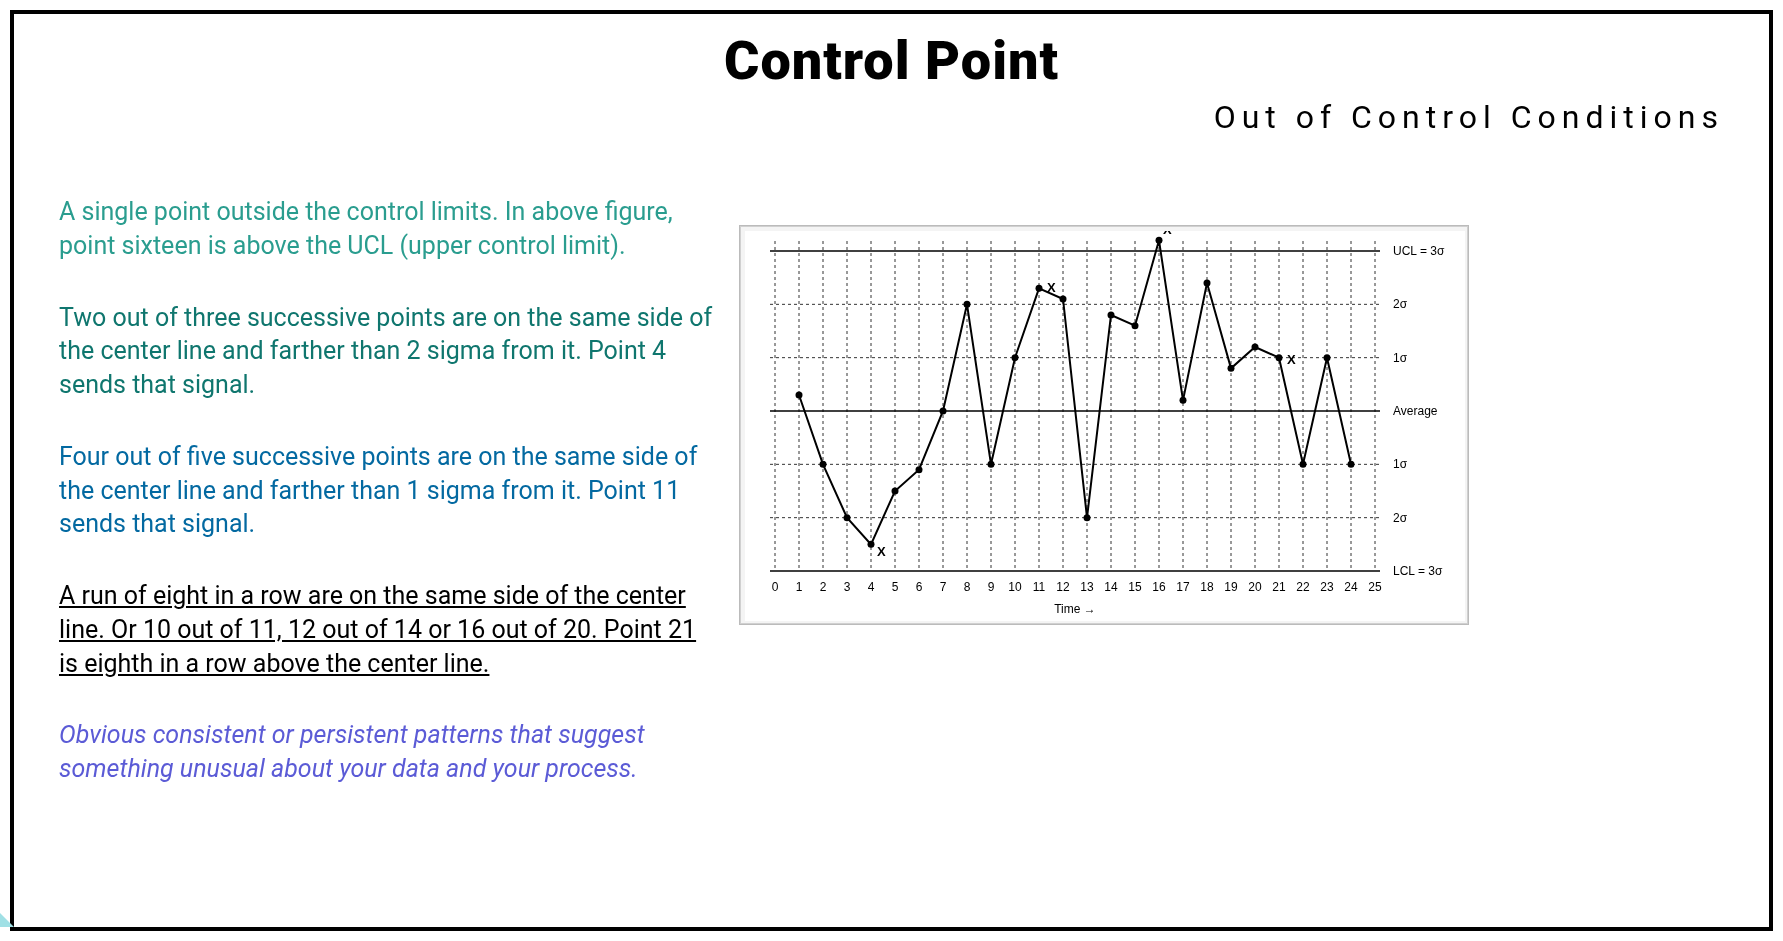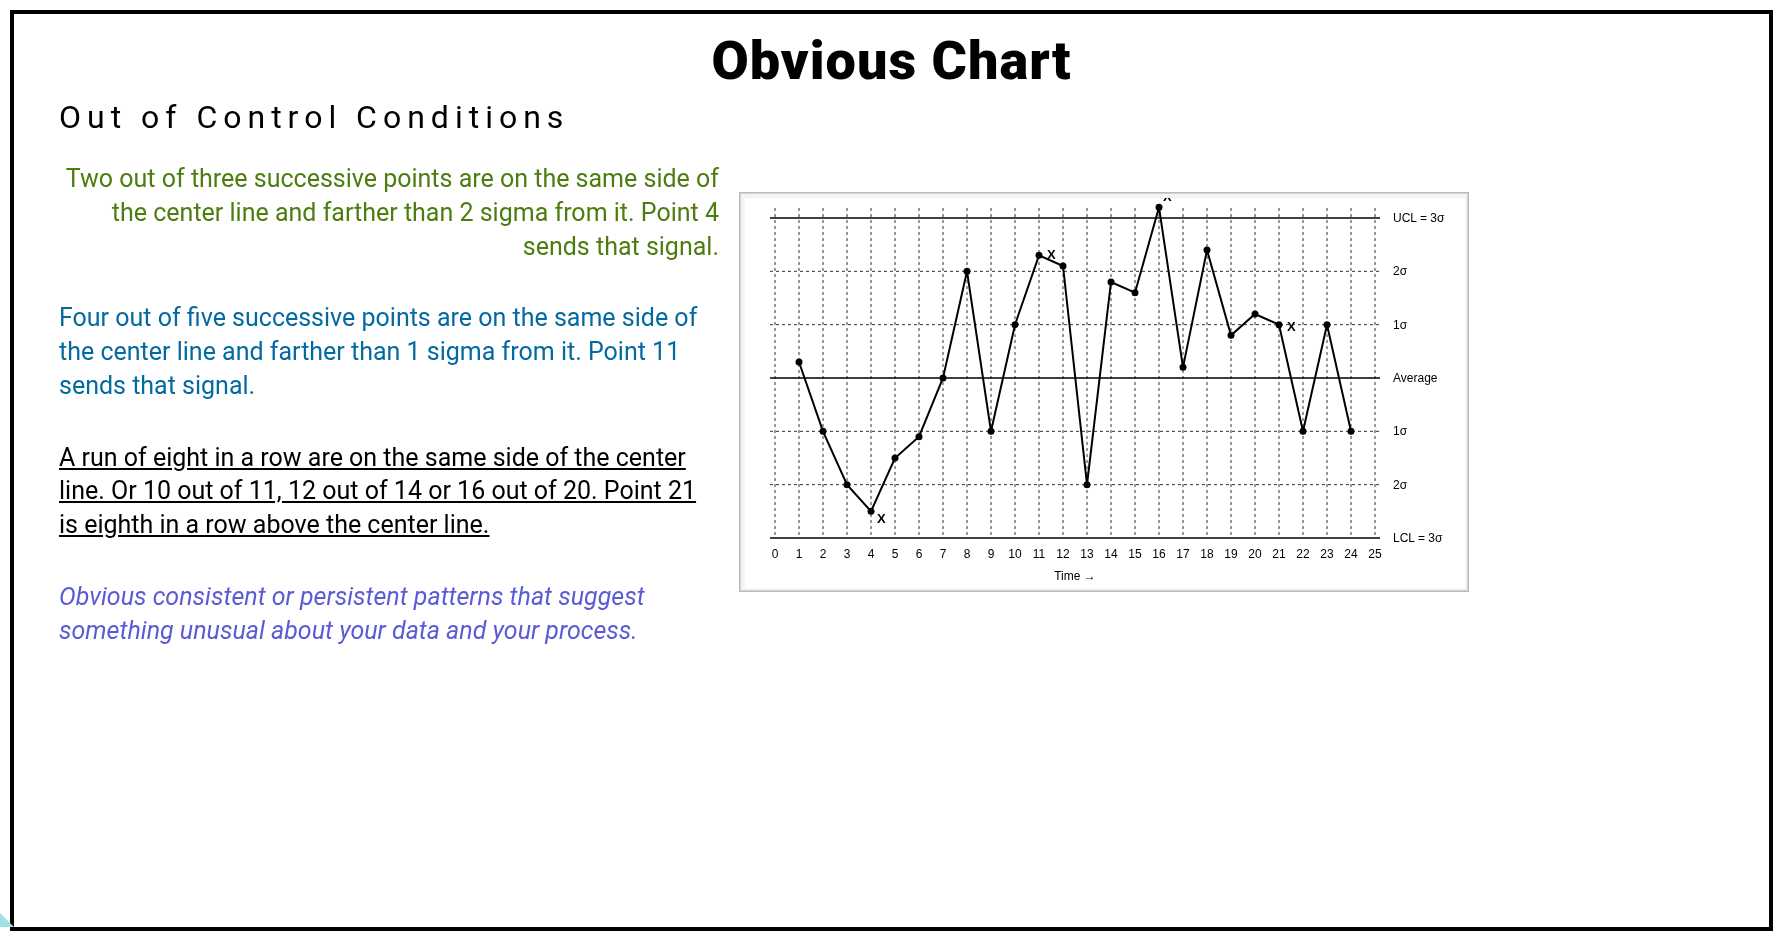--- a/index.html
+++ b/index.html
@@ -25,42 +25,42 @@
       font-size: 54px;
       font-weight: 900;
       text-align: center;
       letter-spacing: 1px;
       color: #000;
       margin-bottom: 6px;
     }
     .subtitle {
       font-size: 32px;
       font-weight: 400;
-      text-align: left;
+      text-align: right;
       letter-spacing: 6px;
       color: #000;
-      margin-bottom: 26px;
+      margin-bottom: 59px;
     }
     .content {
       display: flex;
       align-items: flex-start;
       gap: 20px;
     }
     .left-col {
       flex: 0 0 660px;
       display: flex;
       flex-direction: column;
       gap: 38px;
     }
     .rule {
       font-size: 25px;
       line-height: 1.35;
     }
     .rule.c-teal { color: #2a9d8f; }
-    .rule.c-navy { color: #4d7c0f; text-align: right; }
+    .rule.c-navy { color: #0f766e; }
     .rule.c-red  { color: #0369a1; }
     .rule.c-black{ color: #000; text-decoration: underline; }
     .rule.c-purple{ color: #5b5bd6; font-style: italic; }
     .chart-col {
       flex: 1;
       display: flex;
       padding-top: 30px;
     }
     .chart-frame {
       width: 730px;
@@ -93,25 +93,26 @@
       border-left: 85px solid transparent;
       border-bottom: 85px solid #a0e0e5;
       transform: scaleX(-1);
       transform-origin: left;
     }
   </style>
 </head>
 <body>
 
 <div class="slide">
-  <h1 class="title">Obvious Chart</h1>
+  <h1 class="title">Control Point</h1>
   <div class="subtitle">Out of Control Conditions</div>
 
   <div class="content">
     <div class="left-col" id="rules-col">
+        <div class="rule c-teal">A single point outside the control limits. In above figure, point sixteen is above the UCL (upper control limit).</div>
         <div class="rule c-navy">Two out of three successive points are on the same side of the center line and farther than 2 sigma from it. Point 4 sends that signal.</div>
         <div class="rule c-red">Four out of five successive points are on the same side of the center line and farther than 1 sigma from it. Point 11 sends that signal.</div>
         <div class="rule c-black">A run of eight in a row are on the same side of the center line. Or 10 out of 11, 12 out of 14 or 16 out of 20. Point 21 is eighth in a row above the center line.</div>
         <div class="rule c-purple">Obvious consistent or persistent patterns that suggest something unusual about your data and your process.</div>
       </div>
 
     <div class="chart-col">
       <div class="chart-frame">
         <div class="chart-inner">
           <svg id="chart-svg" width="720" height="390">

